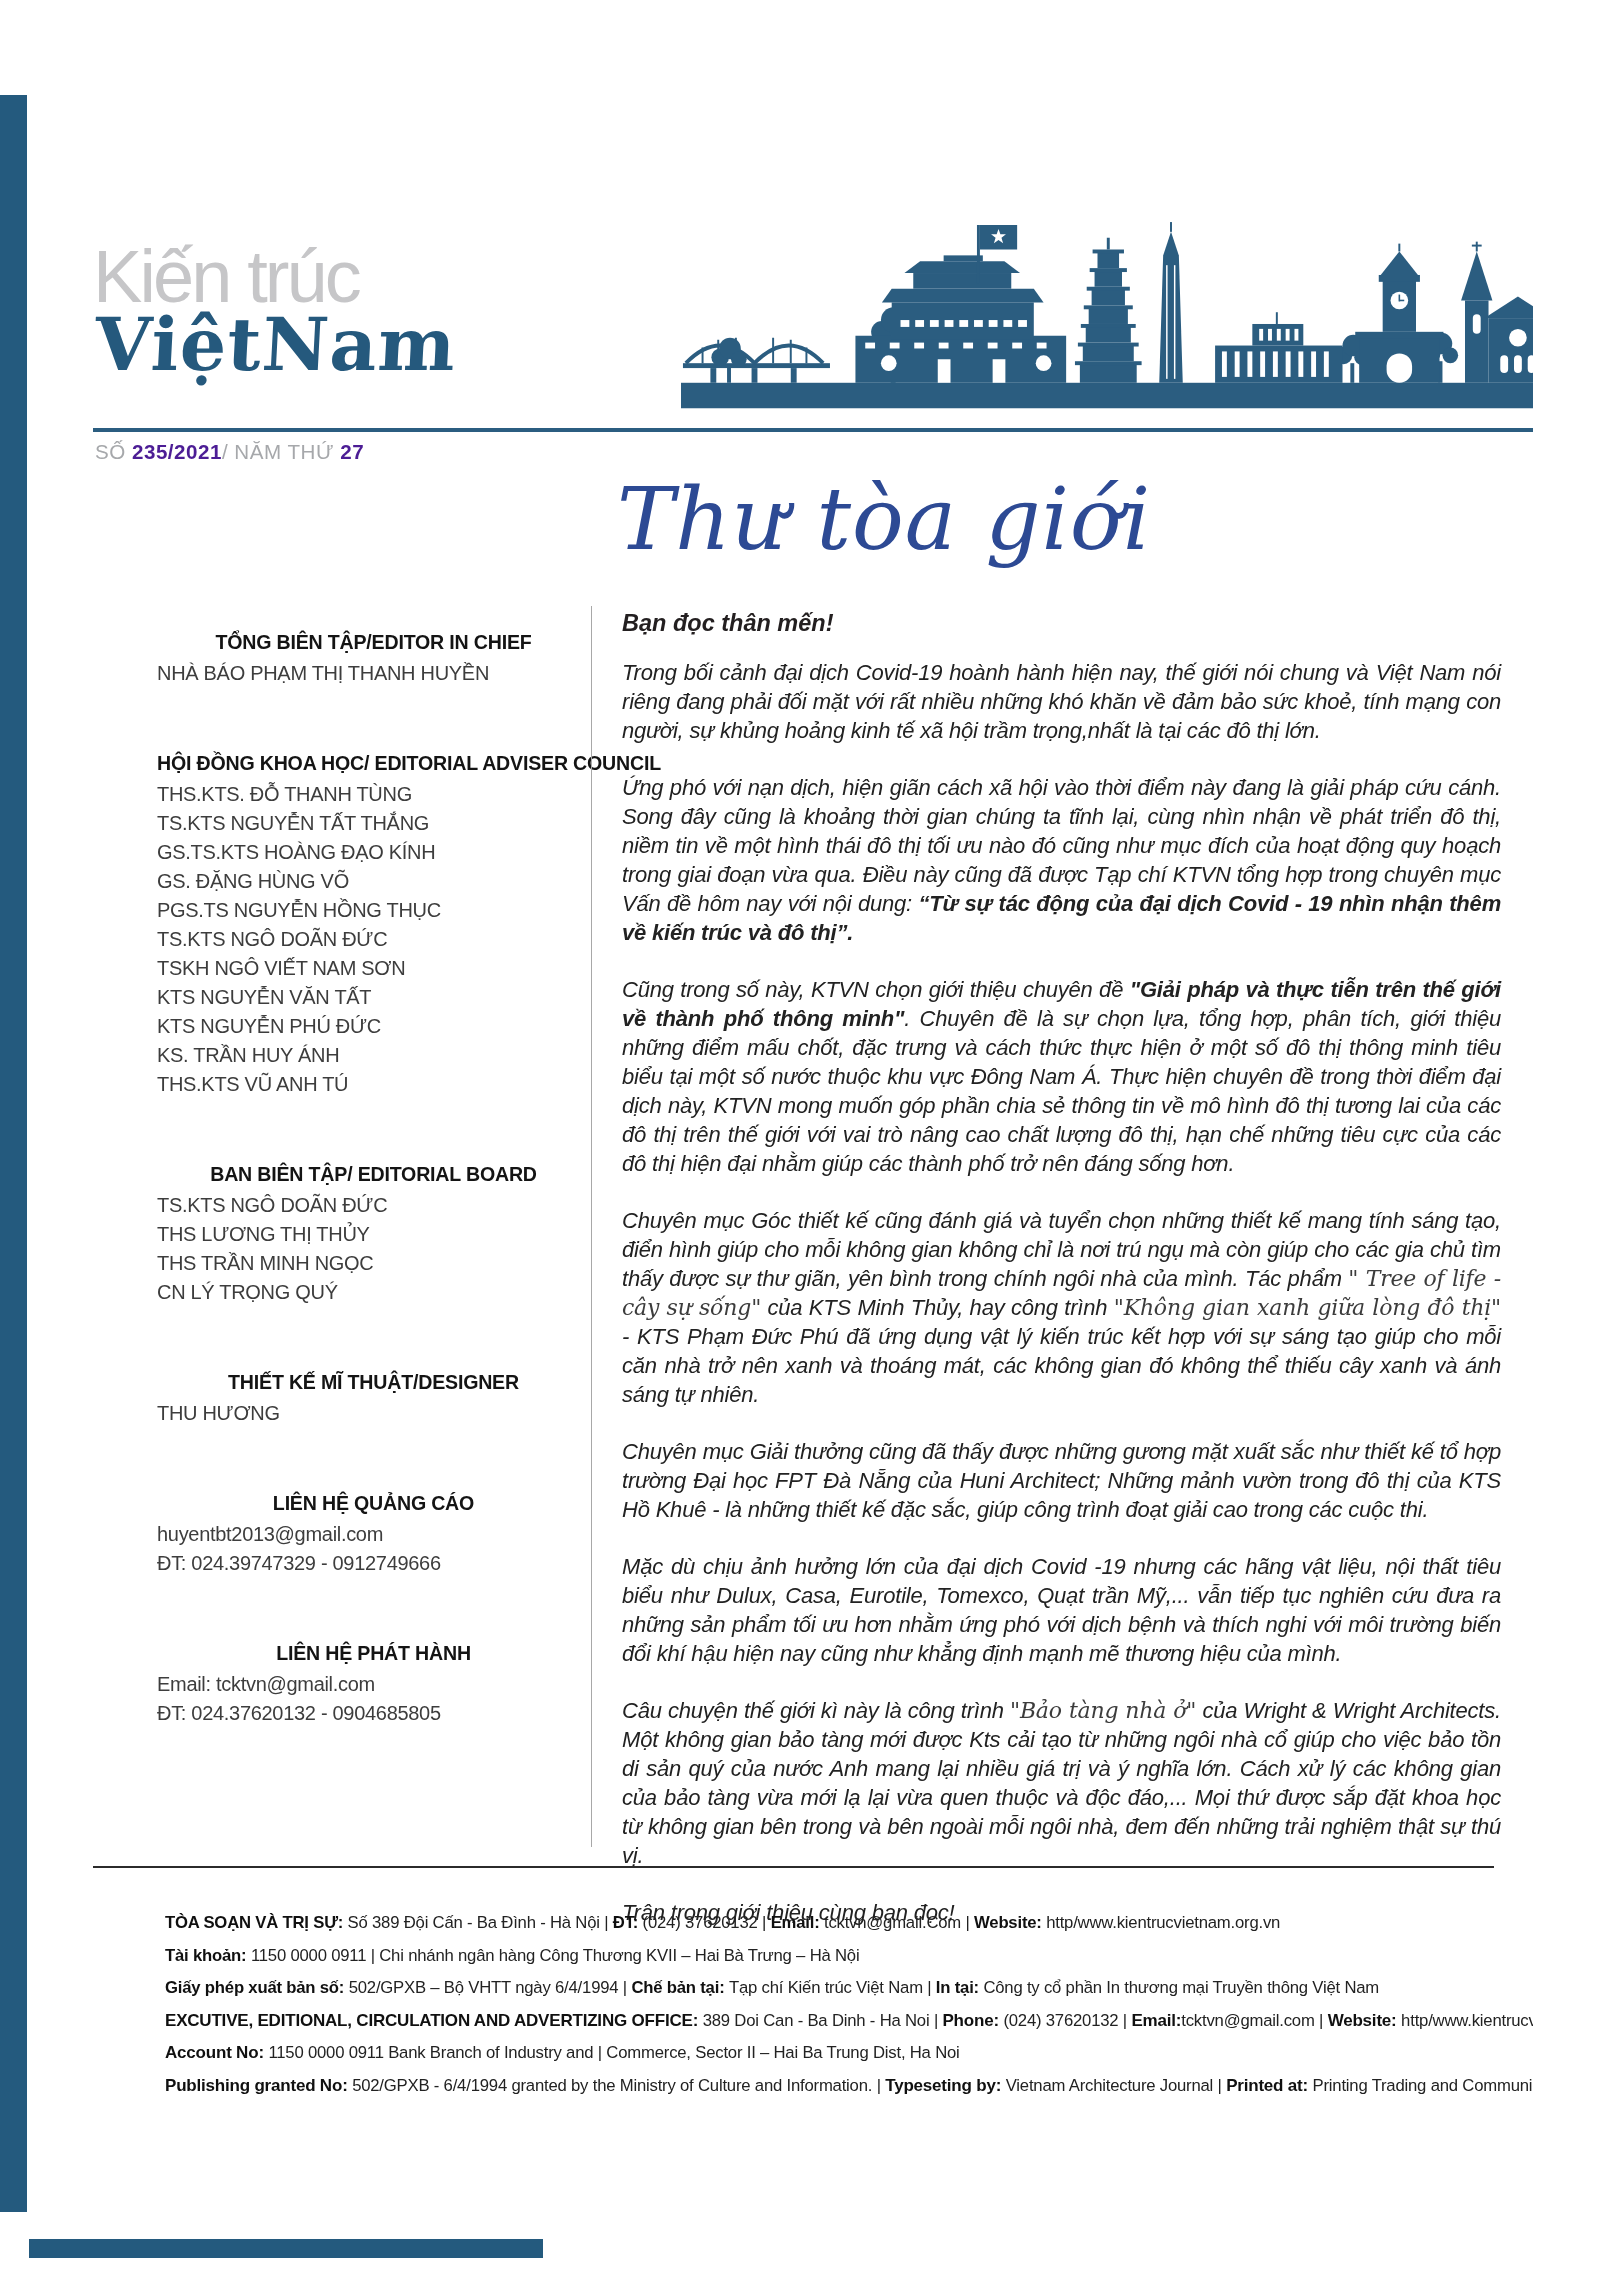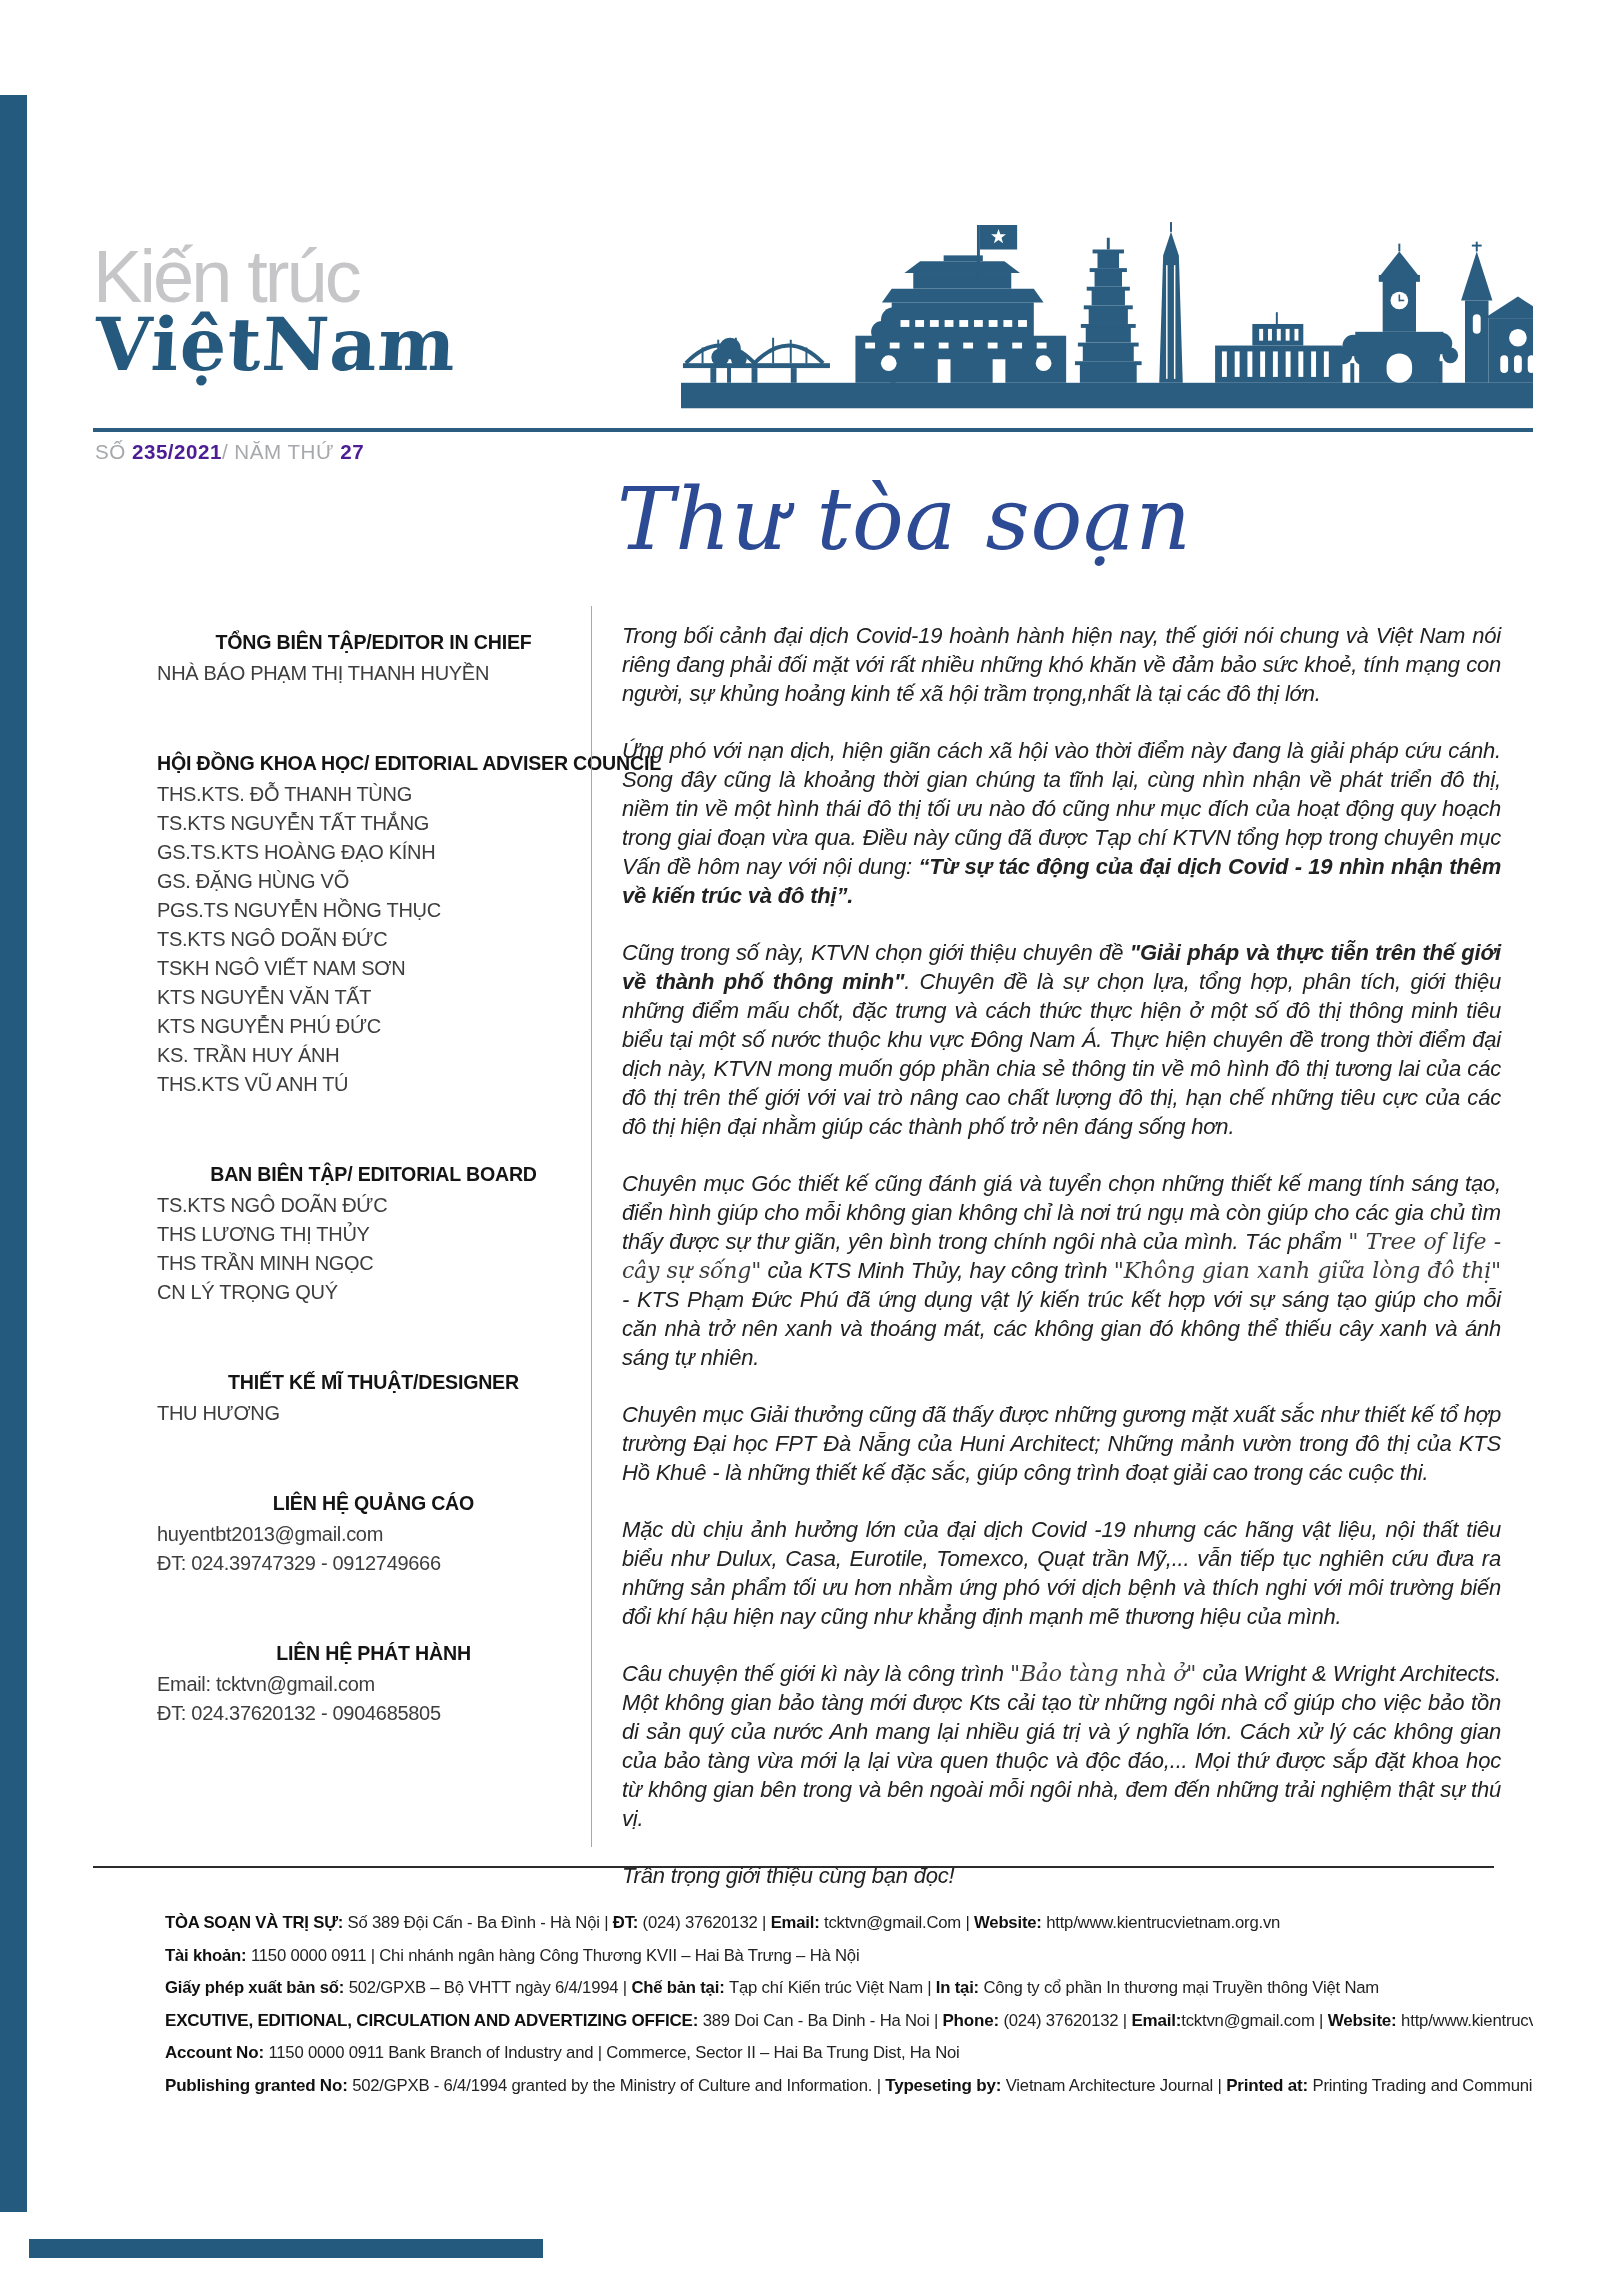--- a/index.html
+++ b/index.html
@@ -216,21 +216,21 @@
     <rect class="skw" x="808" y="98" width="8" height="20" rx="4"></rect>
     <rect class="skw" x="892" y="98" width="8" height="20" rx="4"></rect>
   </svg>
 
   <div class="masthead-rule"></div>
 
   <div class="issue">
     <span class="muted">SỐ </span><span class="strong">235/2021</span><span class="muted">/ NĂM THỨ </span><span class="strong">27</span>
   </div>
 
-  <div class="letter-title">Thư tòa soạn</div>
+  <div class="letter-title">Thư tòa giới</div>
 
   <div class="sidebar">
       <section class="sb-sec">
         <h3 class="sb-head">TỔNG BIÊN TẬP/EDITOR IN CHIEF</h3>
         <div class="sb-item">NHÀ BÁO PHẠM THỊ THANH HUYỀN</div>
       </section>
       <section class="sb-sec">
         <h3 class="sb-head">HỘI ĐỒNG KHOA HỌC/ EDITORIAL ADVISER COUNCIL</h3>
         <div class="sb-item">THS.KTS. ĐỖ THANH TÙNG</div>
         <div class="sb-item">TS.KTS NGUYỄN TẤT THẮNG</div>
@@ -263,20 +263,21 @@
       <section class="sb-sec">
         <h3 class="sb-head">LIÊN HỆ PHÁT HÀNH</h3>
         <div class="sb-item">Email: tcktvn@gmail.com</div>
         <div class="sb-item">ĐT: 024.37620132 - 0904685805</div>
       </section>
     </div>
 
   <div class="divider-v"></div>
 
   <div class="main">
+    <p class="salutation">Bạn đọc thân mến!</p>
     <div>
         <p class="para"><span>Trong bối cảnh đại dịch Covid-19 hoành hành hiện nay, thế giới nói chung và Việt Nam nói riêng đang phải đối mặt với rất nhiều những khó khăn về đảm bảo sức khoẻ, tính mạng con người, sự khủng hoảng kinh tế xã hội trầm trọng,nhất là tại các đô thị lớn.</span></p>
         <p class="para"><span>Ứng phó với nạn dịch, hiện giãn cách xã hội vào thời điểm này đang là giải pháp cứu cánh. Song đây cũng là khoảng thời gian chúng ta tĩnh lại, cùng nhìn nhận về phát triển đô thị, niềm tin về một hình thái đô thị tối ưu nào đó cũng như mục đích của hoạt động quy hoạch trong giai đoạn vừa qua. Điều này cũng đã được Tạp chí KTVN tổng hợp trong chuyên mục Vấn đề hôm nay với nội dung: </span><span class="seg-b">“Từ sự tác động của đại dịch Covid - 19 nhìn nhận thêm về kiến trúc và đô thị”.</span></p>
         <p class="para"><span>Cũng trong số này, KTVN chọn giới thiệu chuyên đề </span><span class="seg-b">"Giải pháp và thực tiễn trên thế giới về thành phố thông minh"</span><span>. Chuyên đề là sự chọn lựa, tổng hợp, phân tích, giới thiệu những điểm mấu chốt, đặc trưng và cách thức thực hiện ở một số đô thị thông minh tiêu biểu tại một số nước thuộc khu vực Đông Nam Á. Thực hiện chuyên đề trong thời điểm đại dịch này, KTVN mong muốn góp phần chia sẻ thông tin về mô hình đô thị tương lai của các đô thị trên thế giới với vai trò nâng cao chất lượng đô thị, hạn chế những tiêu cực của các đô thị hiện đại nhằm giúp các thành phố trở nên đáng sống hơn.</span></p>
         <p class="para"><span>Chuyên mục Góc thiết kế cũng đánh giá và tuyển chọn những thiết kế mang tính sáng tạo, điển hình giúp cho mỗi không gian không chỉ là nơi trú ngụ mà còn giúp cho các gia chủ tìm thấy được sự thư giãn, yên bình trong chính ngôi nhà của mình. Tác phẩm </span><span class="seg-q">" Tree of life - cây sự sống"</span><span> của KTS Minh Thủy, hay công trình </span><span class="seg-q">"Không gian xanh giữa lòng đô thị"</span><span> - KTS Phạm Đức Phú đã ứng dụng vật lý kiến trúc kết hợp với sự sáng tạo giúp cho mỗi căn nhà trở nên xanh và thoáng mát, các không gian đó không thể thiếu cây xanh và ánh sáng tự nhiên.</span></p>
         <p class="para"><span>Chuyên mục Giải thưởng cũng đã thấy được những gương mặt xuất sắc như thiết kế tổ hợp trường Đại học FPT Đà Nẵng của Huni Architect; Những mảnh vườn trong đô thị của KTS Hồ Khuê - là những thiết kế đặc sắc, giúp công trình đoạt giải cao trong các cuộc thi.</span></p>
         <p class="para"><span>Mặc dù chịu ảnh hưởng lớn của đại dịch Covid -19 nhưng các hãng vật liệu, nội thất tiêu biểu như Dulux, Casa, Eurotile, Tomexco, Quạt trần Mỹ,... vẫn tiếp tục nghiên cứu đưa ra những sản phẩm tối ưu hơn nhằm ứng phó với dịch bệnh và thích nghi với môi trường biến đổi khí hậu hiện nay cũng như khẳng định mạnh mẽ thương hiệu của mình.</span></p>
         <p class="para"><span>Câu chuyện thế giới kì này là công trình </span><span class="seg-q">"Bảo tàng nhà ở"</span><span> của Wright &amp; Wright Architects. Một không gian bảo tàng mới được Kts cải tạo từ những ngôi nhà cổ giúp cho việc bảo tồn di sản quý của nước Anh mang lại nhiều giá trị và ý nghĩa lớn. Cách xử lý các không gian của bảo tàng vừa mới lạ lại vừa quen thuộc và độc đáo,... Mọi thứ được sắp đặt khoa học từ không gian bên trong và bên ngoài mỗi ngôi nhà, đem đến những trải nghiệm thật sự thú vị.</span></p>
         <p class="para"><span>Trân trọng giới thiệu cùng bạn đọc!</span></p>
       </div>

